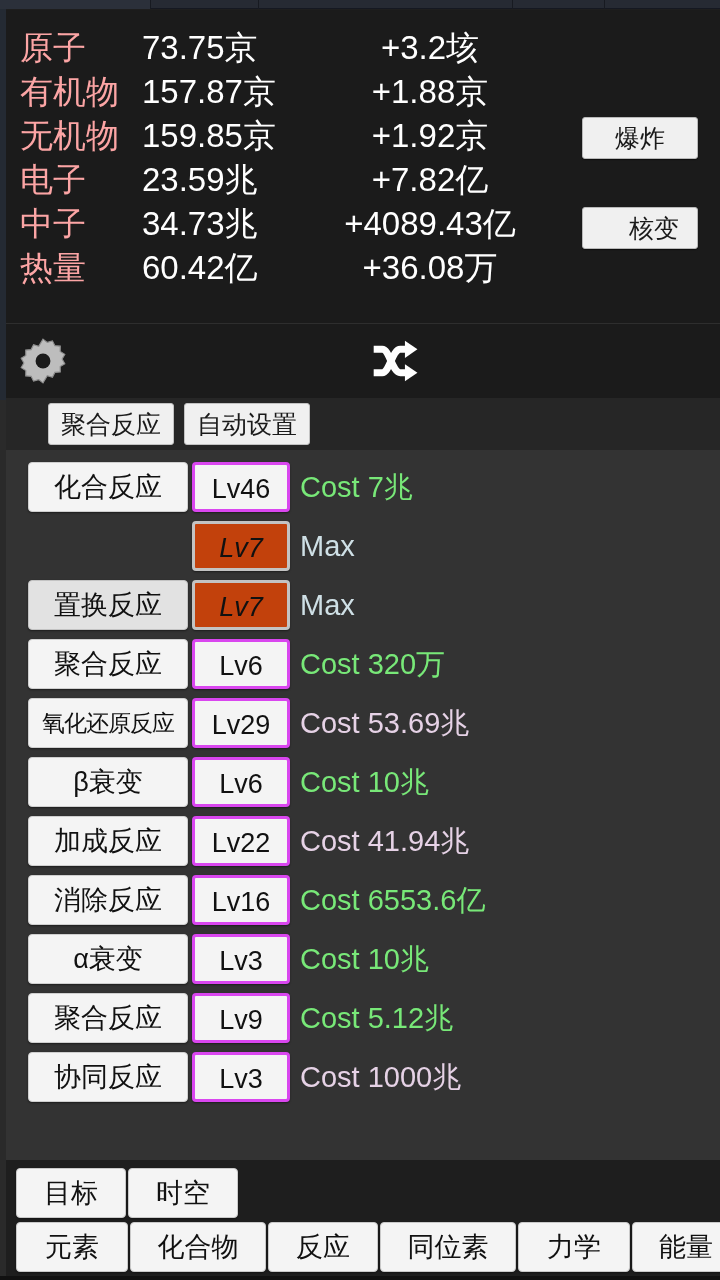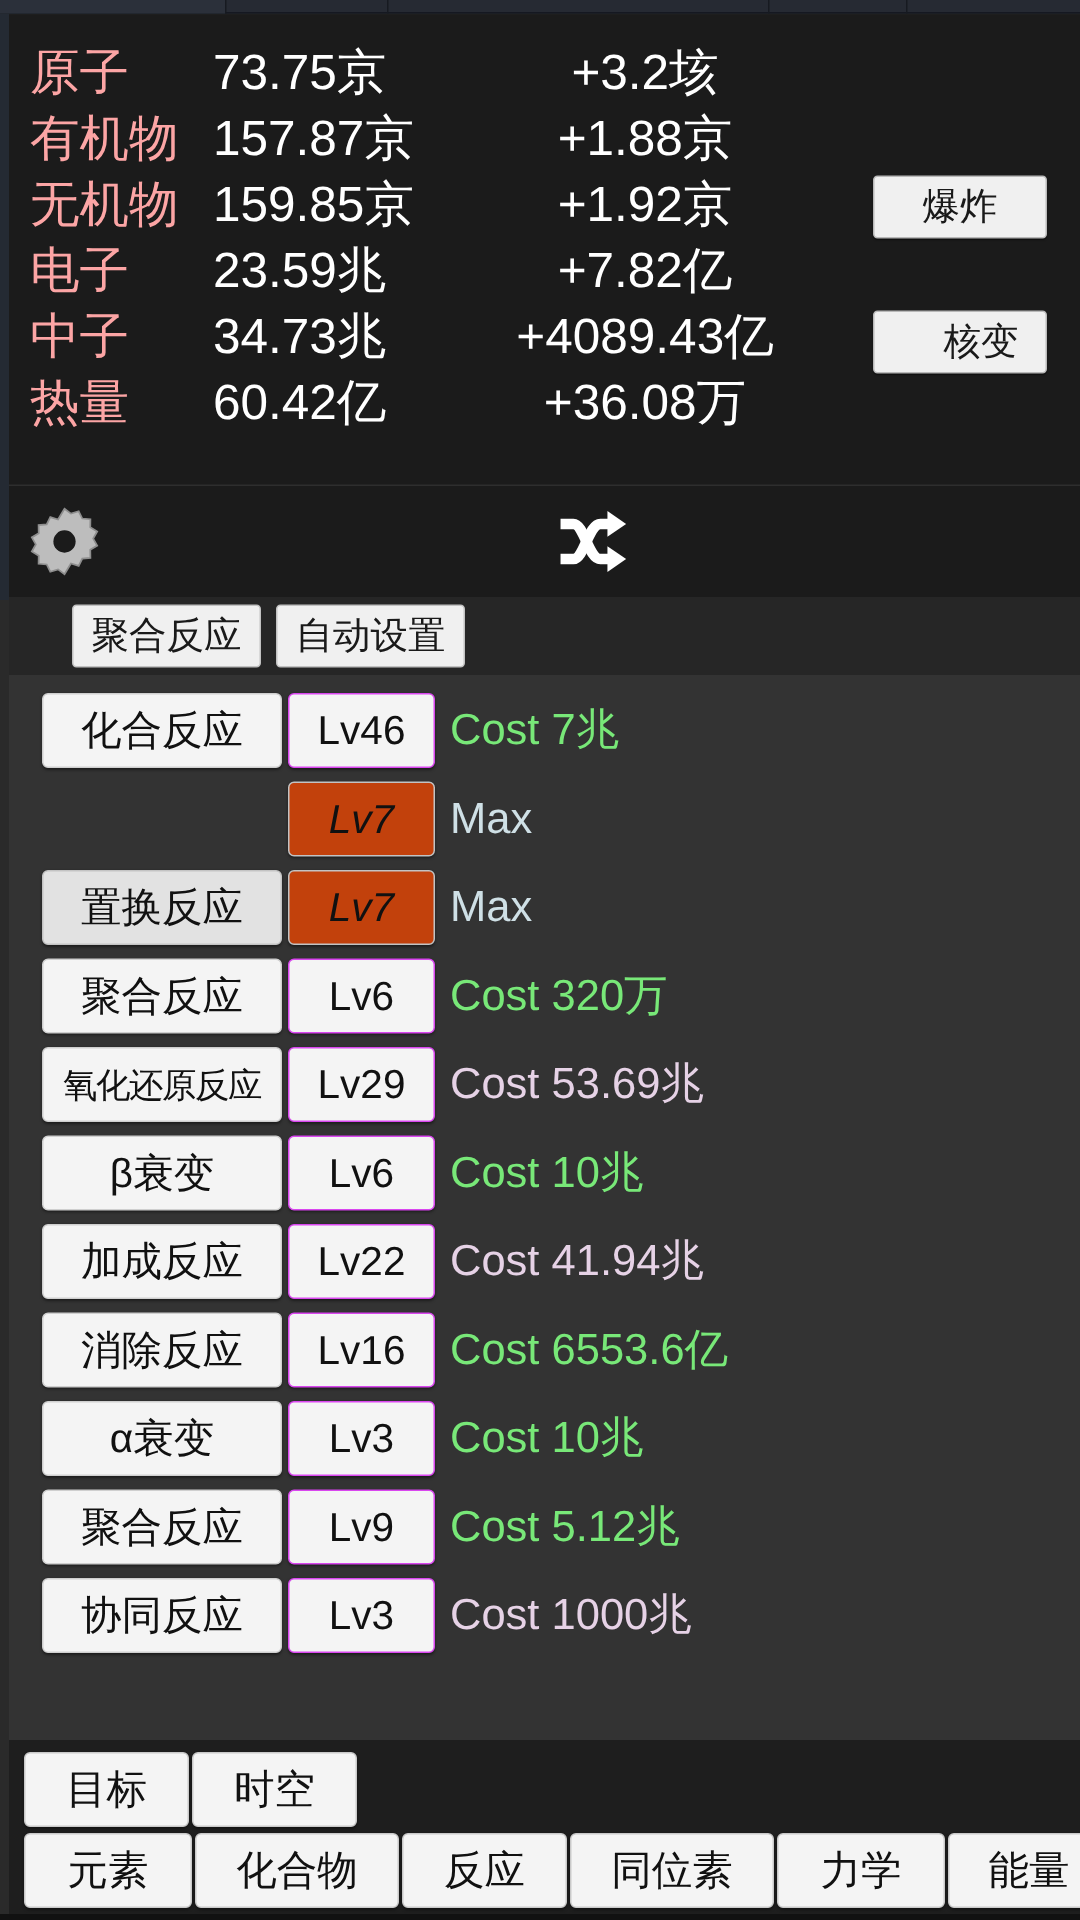--- a/index.html
+++ b/index.html
@@ -190,21 +190,21 @@
     box-shadow: 0 1px 2px rgba(0,0,0,0.45);
     overflow: hidden;
   }
   .rx-name.narrow-text { font-size: 23px; letter-spacing: -1px; }
   .rx-name.maxed { background: #e2e2e2; border-color: #c3c3c3; }
   .rx-level {
     position: absolute;
     left: 186px; top: 4px;
     width: 98px; height: 50px;
     background: #f4f4f4;
-    border: 1px solid #d946ef;
+    border: 3px solid #d946ef;
     border-radius: 4px;
     box-sizing: border-box;
     color: #111;
     font-size: 27px;
     line-height: 48px;
     text-align: center;
     box-shadow: 0 1px 2px rgba(0,0,0,0.45);
   }
   .rx-level.maxed { background: #c2410c; border-color: #c3c3c3; font-style: italic; }
   .rx-cost {

